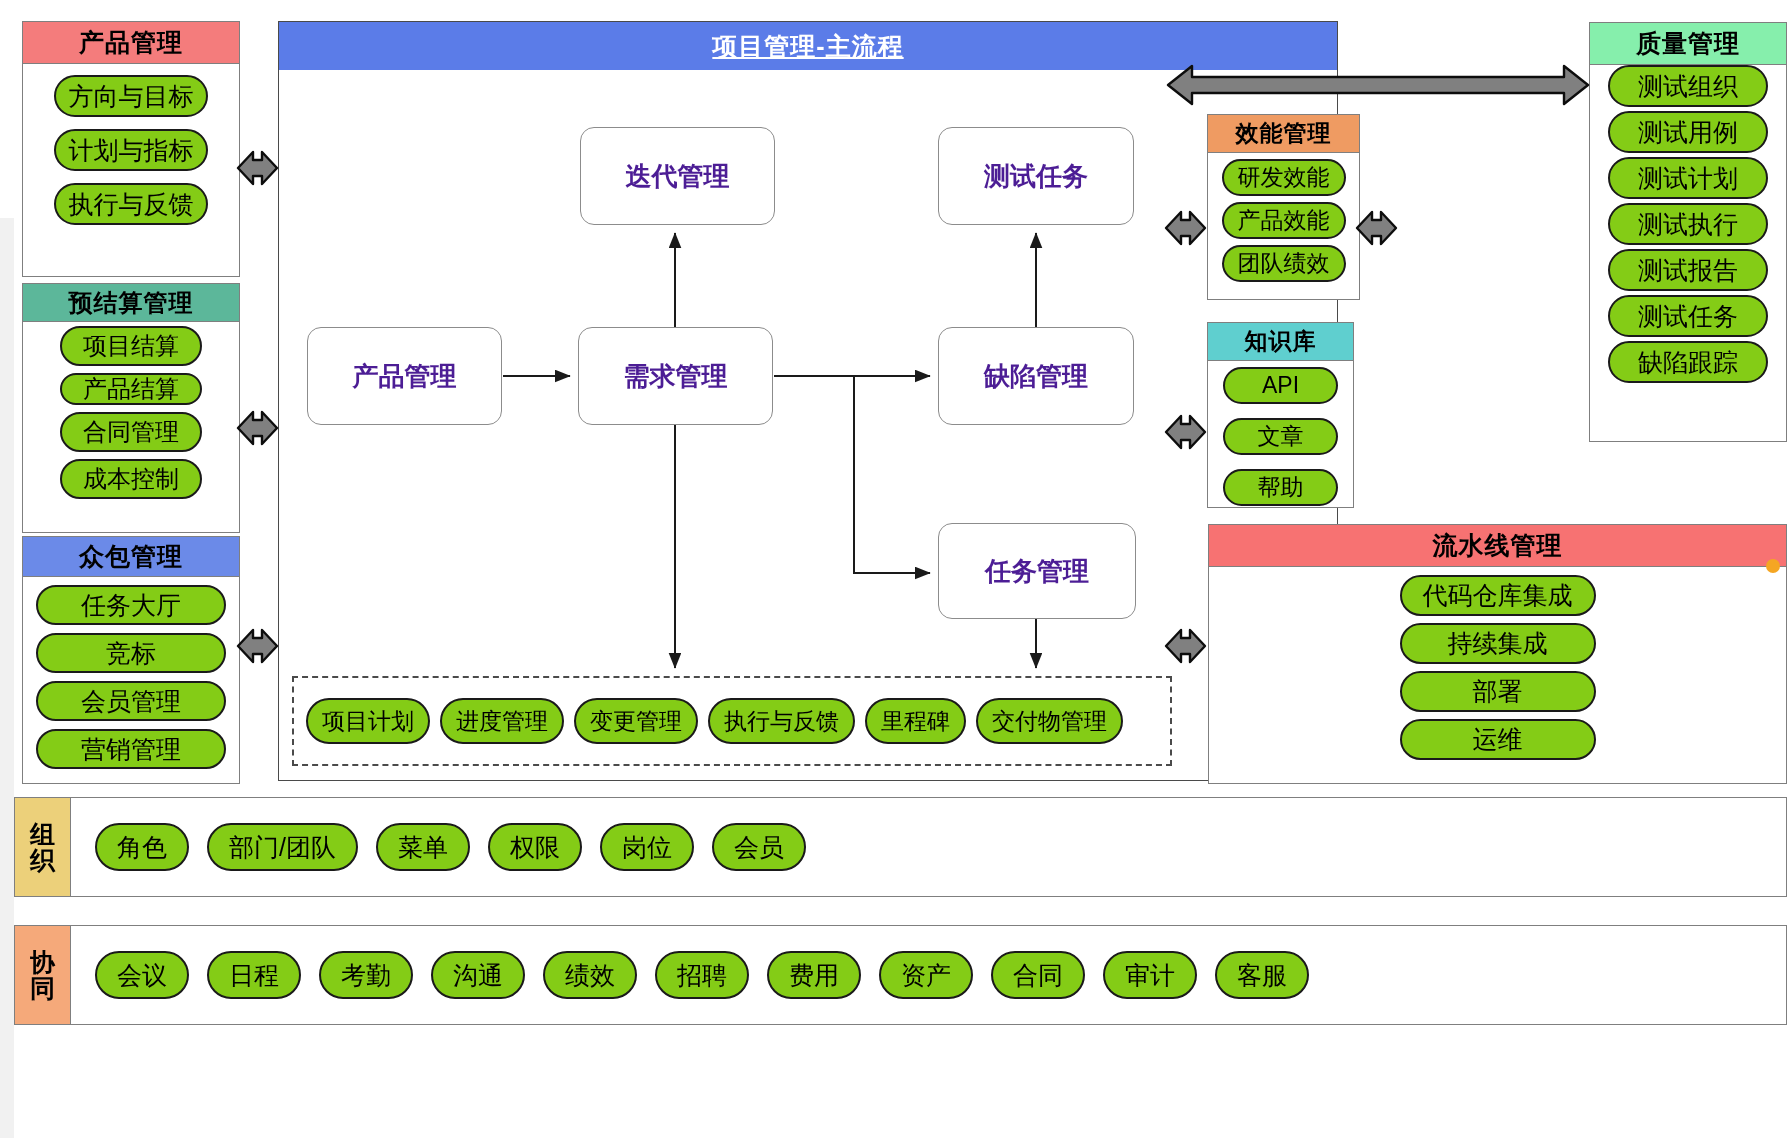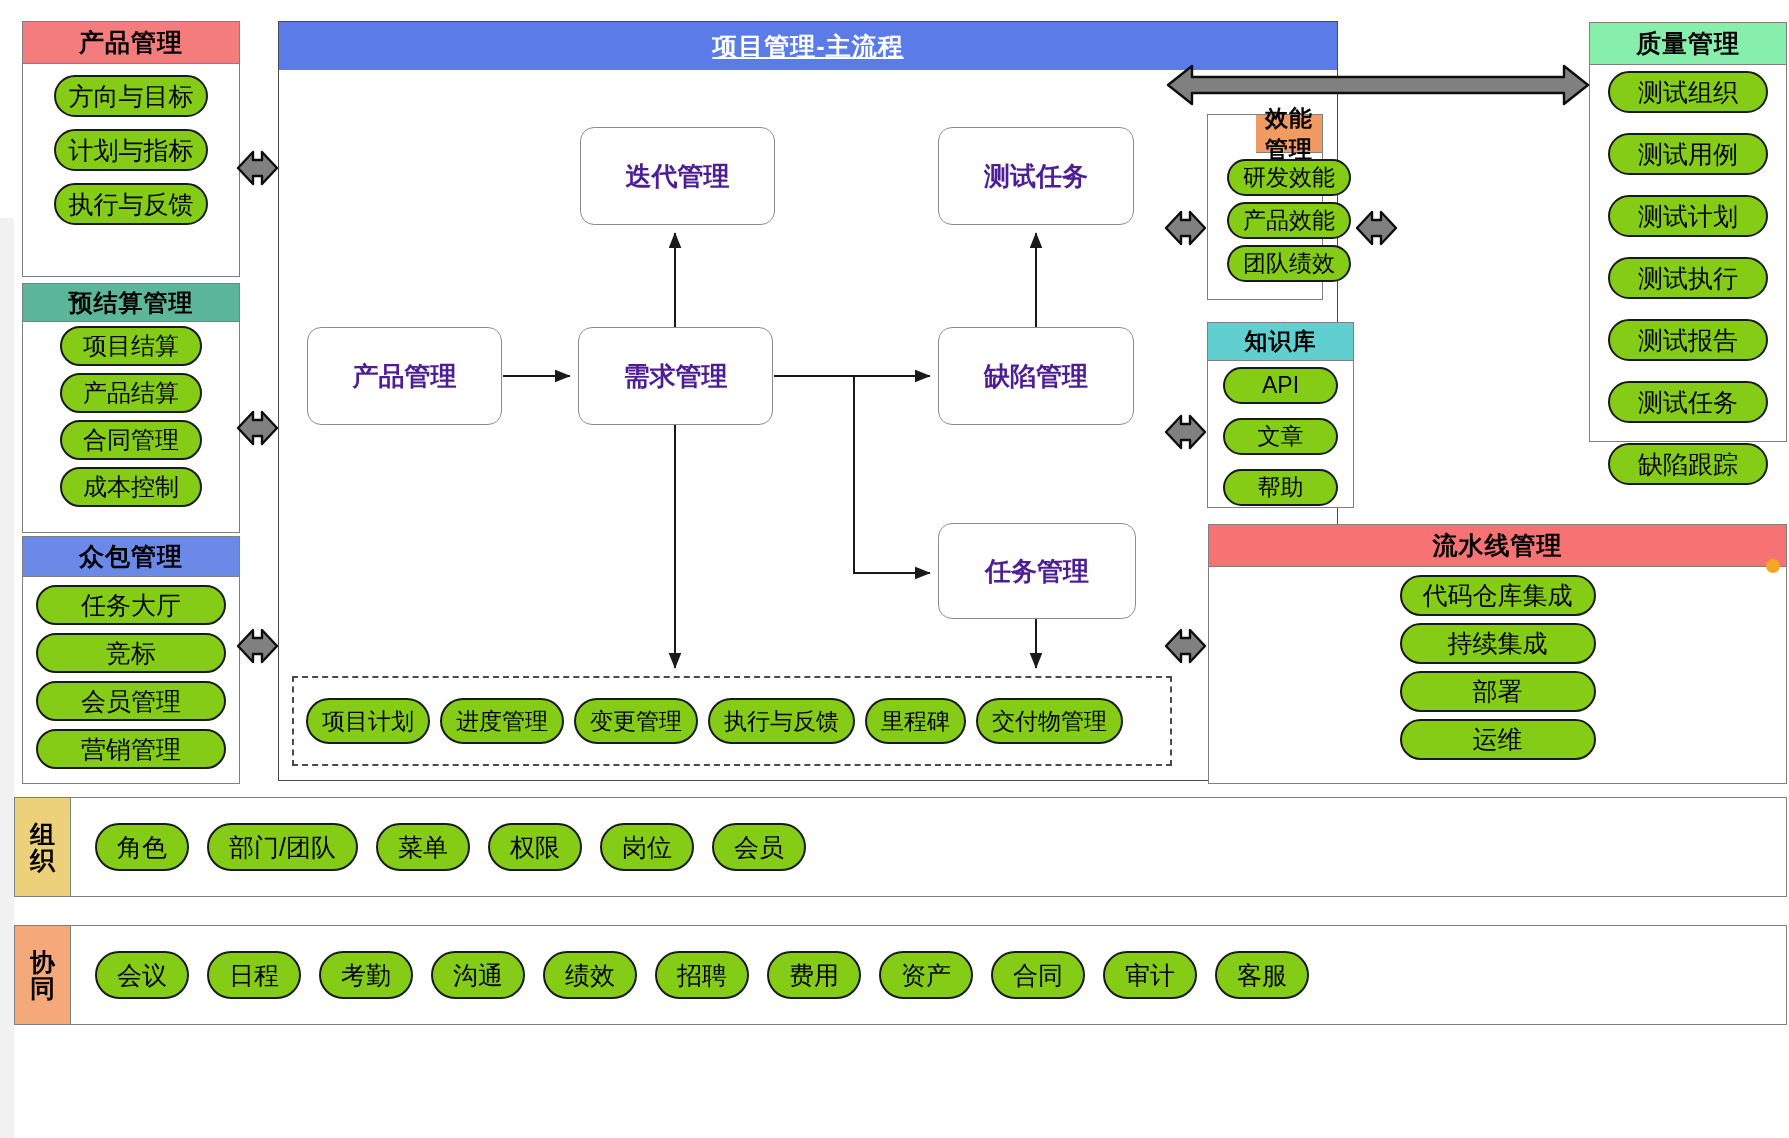--- a/index.html
+++ b/index.html
@@ -64,21 +64,21 @@
       <div class="pill" style="width:154px;height:42px;font-size:25px;">方向与目标</div>
       <div class="pill" style="width:154px;height:42px;font-size:25px;">计划与指标</div>
       <div class="pill" style="width:154px;height:42px;font-size:25px;">执行与反馈</div>
     </div>
   </div>
 
   <div class="panel" style="left:22px;top:283px;width:218px;height:250px;">
     <div class="panel-hd" style="height:38px;background:#5cb79a;font-size:24px;border-bottom:1.6px solid #7f7f7f;">预结算管理</div>
     <div class="panel-body" style="padding-top:4px;gap:7px;">
       <div class="pill" style="width:142px;height:40px;font-size:24px;">项目结算</div>
-      <div class="pill" style="width:142px;height:40px;font-size:24px;">产品结算</div>
+      <div class="pill" style="width:142px;height:32px;font-size:24px;">产品结算</div>
       <div class="pill" style="width:142px;height:40px;font-size:24px;">合同管理</div>
       <div class="pill" style="width:142px;height:40px;font-size:24px;">成本控制</div>
     </div>
   </div>
 
   <div class="panel" style="left:22px;top:536px;width:218px;height:248px;">
     <div class="panel-hd" style="height:40px;background:#6b8ae8;font-size:25px;border-bottom:1.6px solid #7f7f7f;">众包管理</div>
     <div class="panel-body" style="padding-top:8px;gap:8px;">
       <div class="pill" style="width:190px;height:40px;font-size:25px;">任务大厅</div>
       <div class="pill" style="width:190px;height:40px;font-size:25px;">竞标</div>
@@ -101,21 +101,21 @@
 
   <div id="dashedBox">
     <div class="pill">项目计划</div>
     <div class="pill">进度管理</div>
     <div class="pill">变更管理</div>
     <div class="pill">执行与反馈</div>
     <div class="pill">里程碑</div>
     <div class="pill">交付物管理</div>
   </div>
 
-  <div class="panel" style="left:1207px;top:114px;width:116px;height:186px;padding-left:48px;">
+  <div class="panel" style="left:1207px;top:114px;width:153px;height:186px;">
     <div class="panel-hd" style="height:38px;background:#ef9b62;font-size:23px;border-bottom:1.6px solid #7f7f7f;">效能管理</div>
     <div class="panel-body" style="padding-top:6px;gap:6px;">
       <div class="pill" style="width:124px;height:37px;font-size:23px;">研发效能</div>
       <div class="pill" style="width:124px;height:37px;font-size:23px;">产品效能</div>
       <div class="pill" style="width:124px;height:37px;font-size:23px;">团队绩效</div>
     </div>
   </div>
 
   <div class="panel" style="left:1207px;top:322px;width:147px;height:186px;">
     <div class="panel-hd" style="height:38px;background:#5fcfcf;font-size:23px;border-bottom:1.6px solid #7f7f7f;">知识库</div>
@@ -132,21 +132,21 @@
       <div class="pill" style="width:196px;height:41px;font-size:25px;">代码仓库集成</div>
       <div class="pill" style="width:196px;height:41px;font-size:25px;">持续集成</div>
       <div class="pill" style="width:196px;height:41px;font-size:25px;">部署</div>
       <div class="pill" style="width:196px;height:41px;font-size:25px;">运维</div>
     </div>
   </div>
   <div class="orangedot" style="left:1766px;top:559px;"></div>
 
   <div class="panel" style="left:1589px;top:22px;width:198px;height:420px;">
     <div class="panel-hd" style="height:42px;background:#86efac;font-size:25px;border-bottom:1.6px solid #7f7f7f;">质量管理</div>
-    <div class="panel-body" style="padding-top:6px;gap:20px;">
+    <div class="panel-body" style="gap:4px;">
       <div class="pill" style="width:160px;height:42px;font-size:25px;">测试组织</div>
       <div class="pill" style="width:160px;height:42px;font-size:25px;">测试用例</div>
       <div class="pill" style="width:160px;height:42px;font-size:25px;">测试计划</div>
       <div class="pill" style="width:160px;height:42px;font-size:25px;">测试执行</div>
       <div class="pill" style="width:160px;height:42px;font-size:25px;">测试报告</div>
       <div class="pill" style="width:160px;height:42px;font-size:25px;">测试任务</div>
       <div class="pill" style="width:160px;height:42px;font-size:25px;">缺陷跟踪</div>
     </div>
   </div>
 

